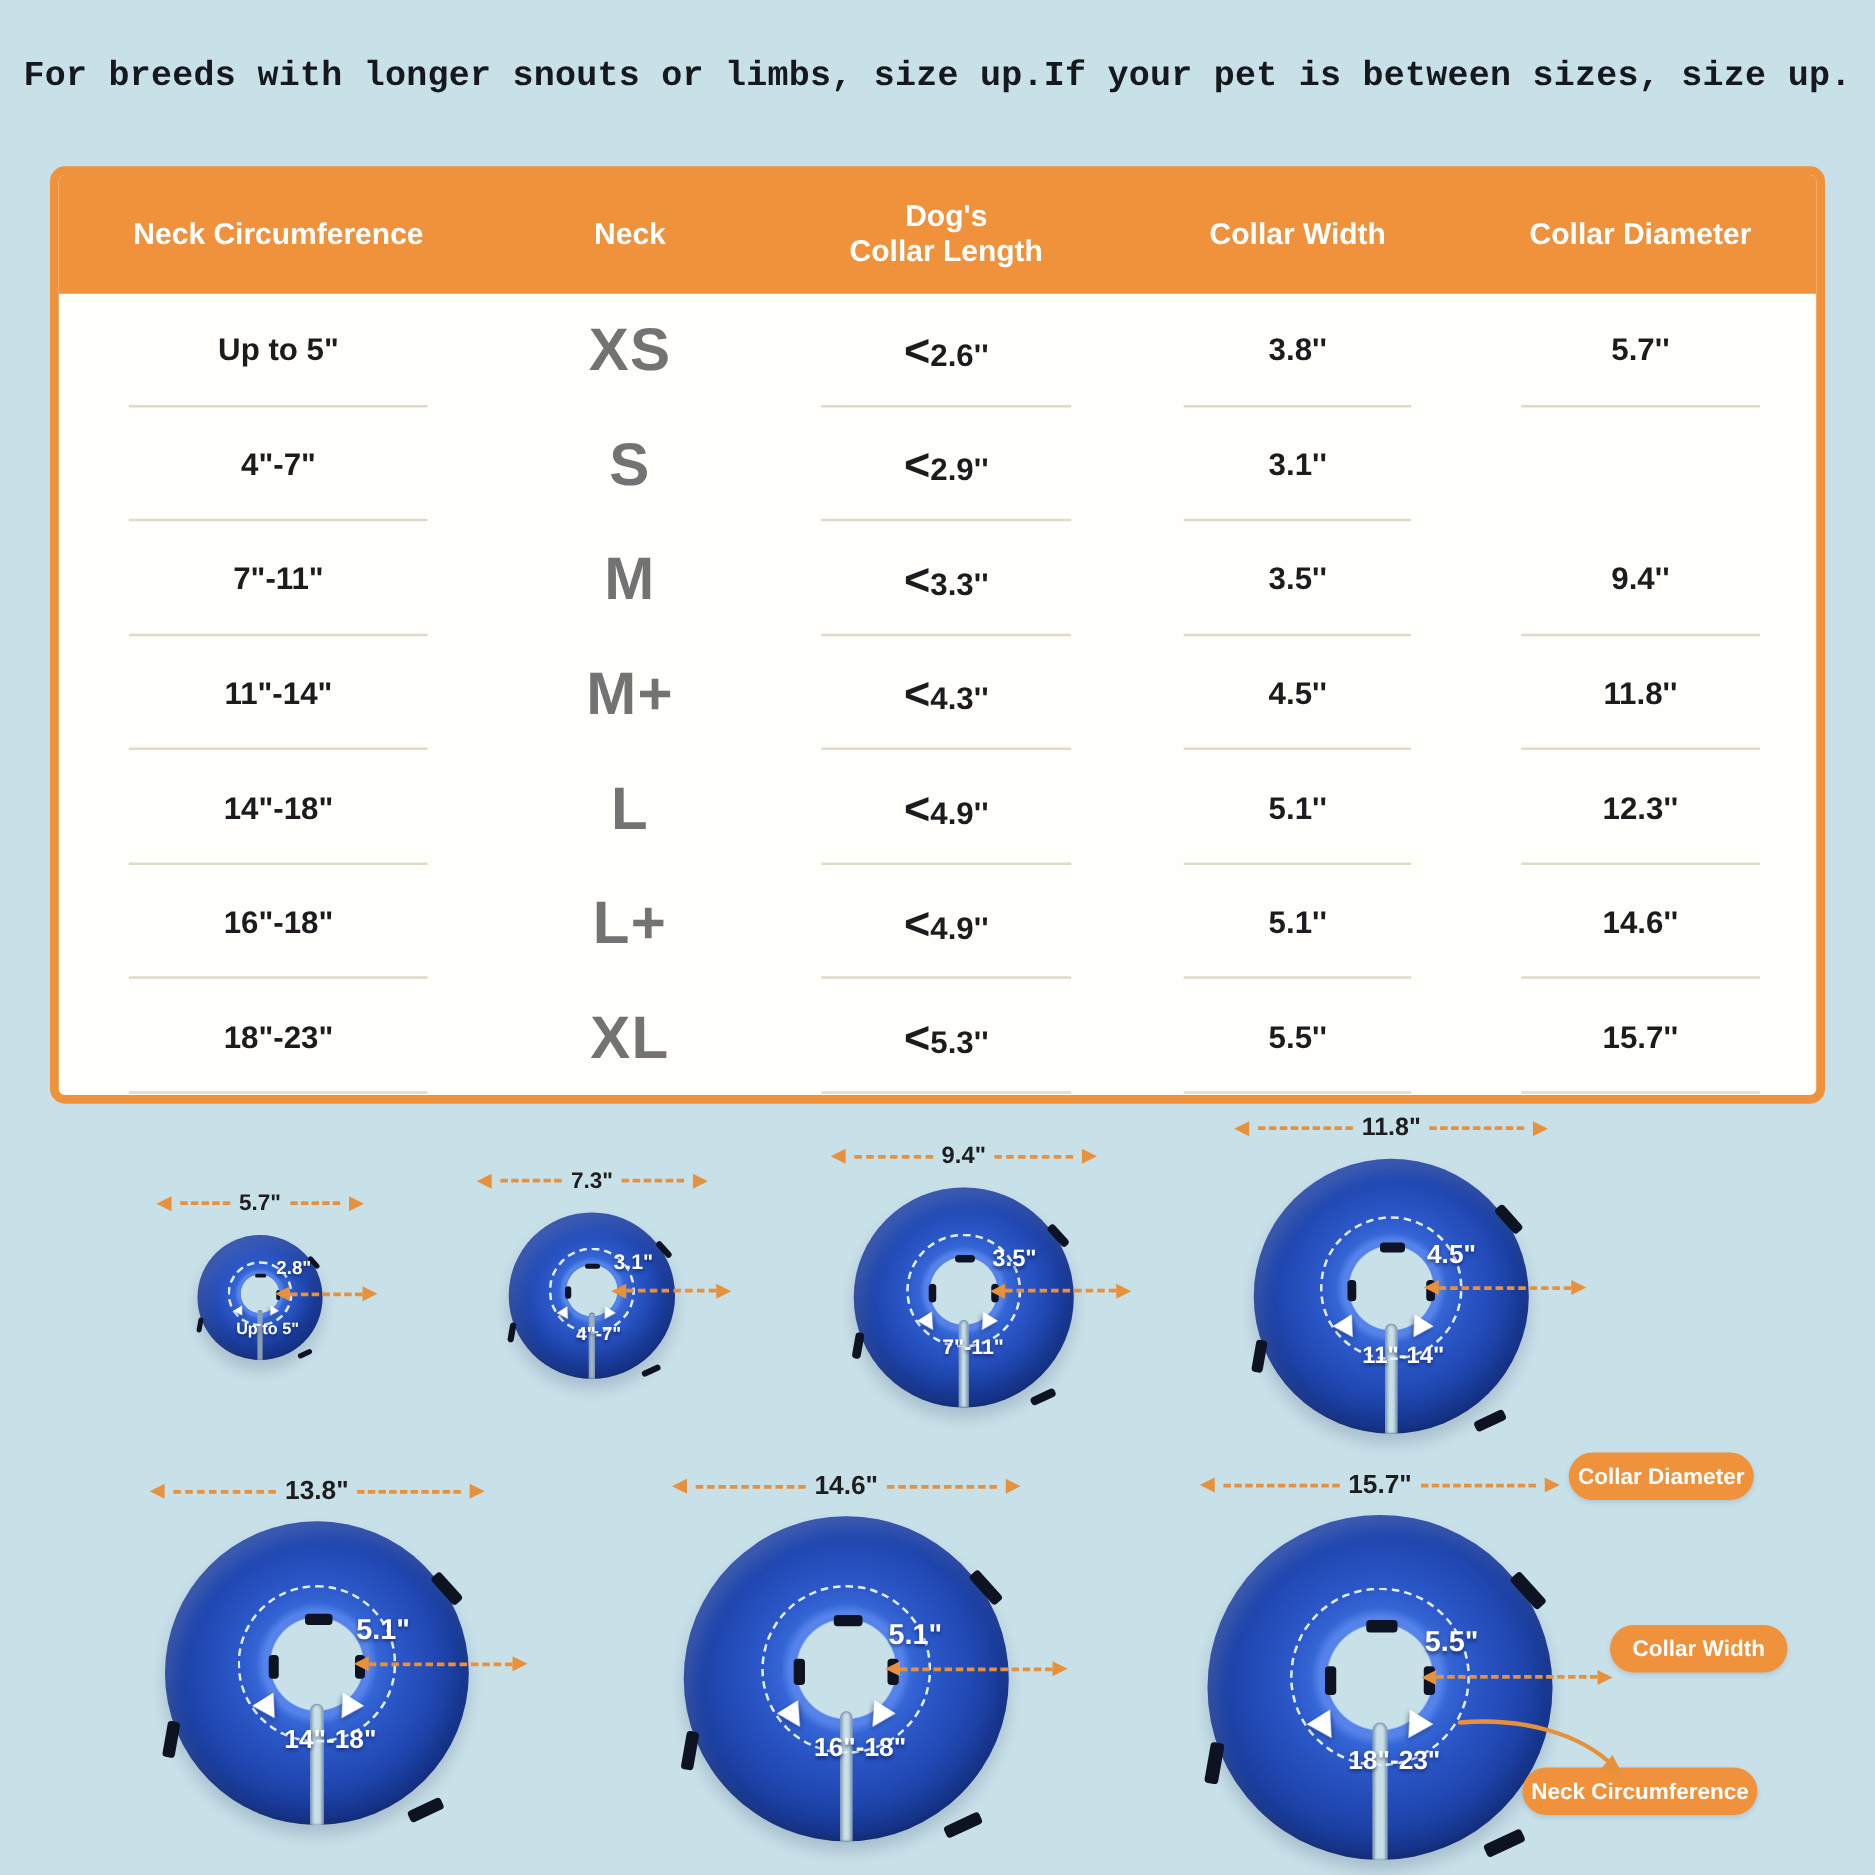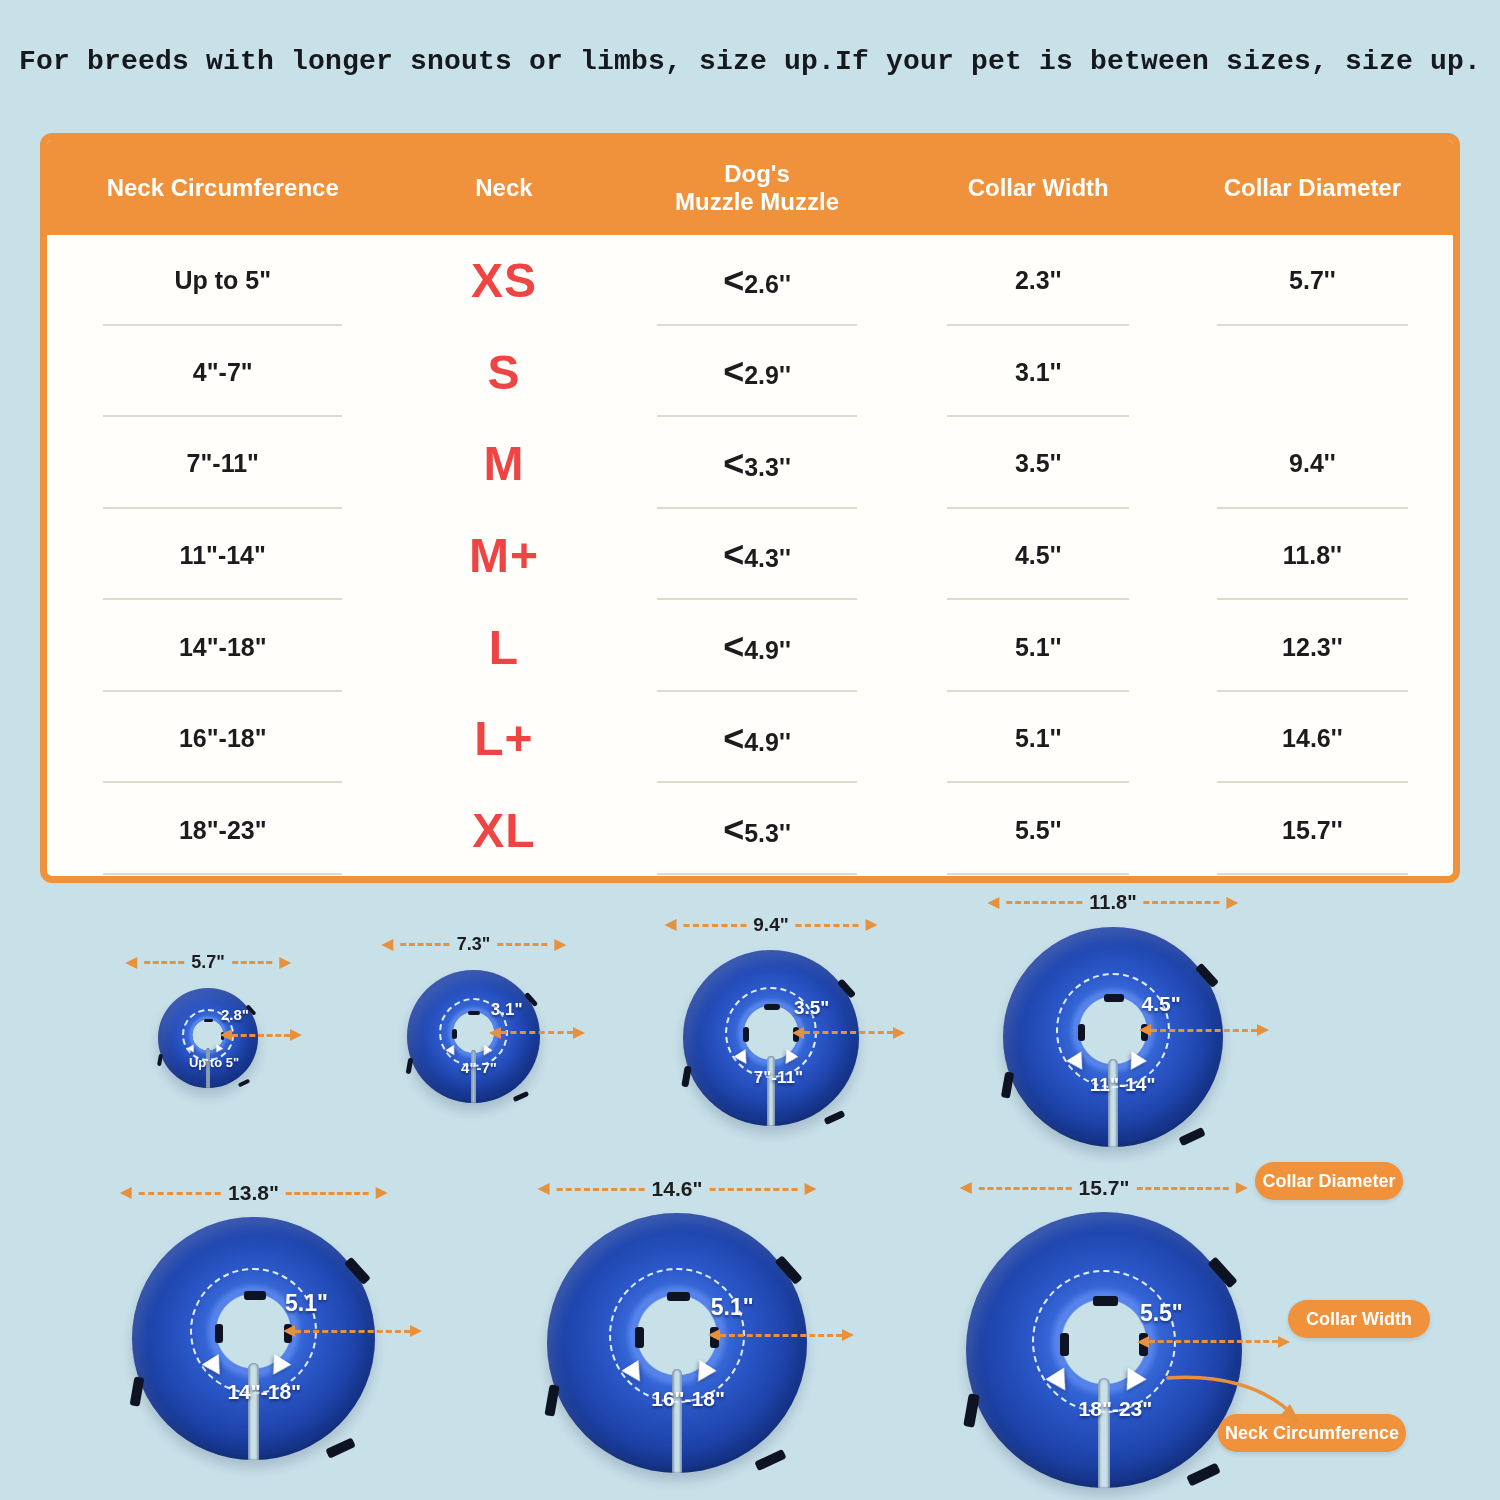--- a/index.html
+++ b/index.html
@@ -28,21 +28,21 @@
   .trow  { display:grid; grid-template-columns:25% 15% 21% 19% 20%; }
   .cell  {
     position:relative; display:flex; align-items:center; justify-content:center;
     font-size:25px; color:#1c1c1e;
   }
   .cell::after {
     content:""; position:absolute; left:16%; right:16%; bottom:1px;
     border-bottom:2px solid #DFDACA;
   }
   .cell.no-line::after { display:none; }
-  .cell-size { font-size:48px; color:#ef4444; letter-spacing:1px; }
+  .cell-size { font-size:48px; color:#737373; letter-spacing:1px; }
   .cell-muzzle .v { display:block; }
   .cell-muzzle .v::first-letter { font-size:36px; }
   
   .donut { position:absolute; width:var(--d); height:var(--d); }
   .torus {
     position:absolute; inset:0; border-radius:50%;
     background:radial-gradient(circle farthest-side at 50% 47%,
       #C8E0E8 0 28.5%, #5583EA 29.5% 33%, #3566D6 38%, #2B57C8 50%,
       #2148B2 74%, #1A3D9D 96%, #15357F 100%);
     box-shadow:inset -6px -12px 20px rgba(10,25,80,.35),
@@ -119,32 +119,32 @@
 
 <div class="page">
 
   <div class="headline">For breeds with longer snouts or limbs, size up.If your pet is between sizes, size up.</div>
 
   <div class="size-table">
     <div class="thead">
       <div>Neck Circumference</div>
       <div>Neck</div>
       <div>Dog's
-Muzzle Muzzle</div>
+Collar Length</div>
       <div>Collar Width</div>
       <div>Collar Diameter</div>
     </div>
     <div class="tbody">
       <div class="trow">
         <div class="cell">Up to 5"</div>
         <div class="cell cell-size no-line">XS</div>
         <div class="cell cell-muzzle">
             <span class="v">&lt;2.6''</span>
           </div>
-        <div class="cell">2.3''</div>
+        <div class="cell">3.8''</div>
         <div class="cell">5.7''</div>
       </div>
       <div class="trow">
         <div class="cell">4"-7"</div>
         <div class="cell cell-size no-line">S</div>
         <div class="cell cell-muzzle">
             <span class="v">&lt;2.9''</span>
           </div>
         <div class="cell">3.1''</div>
       </div>

